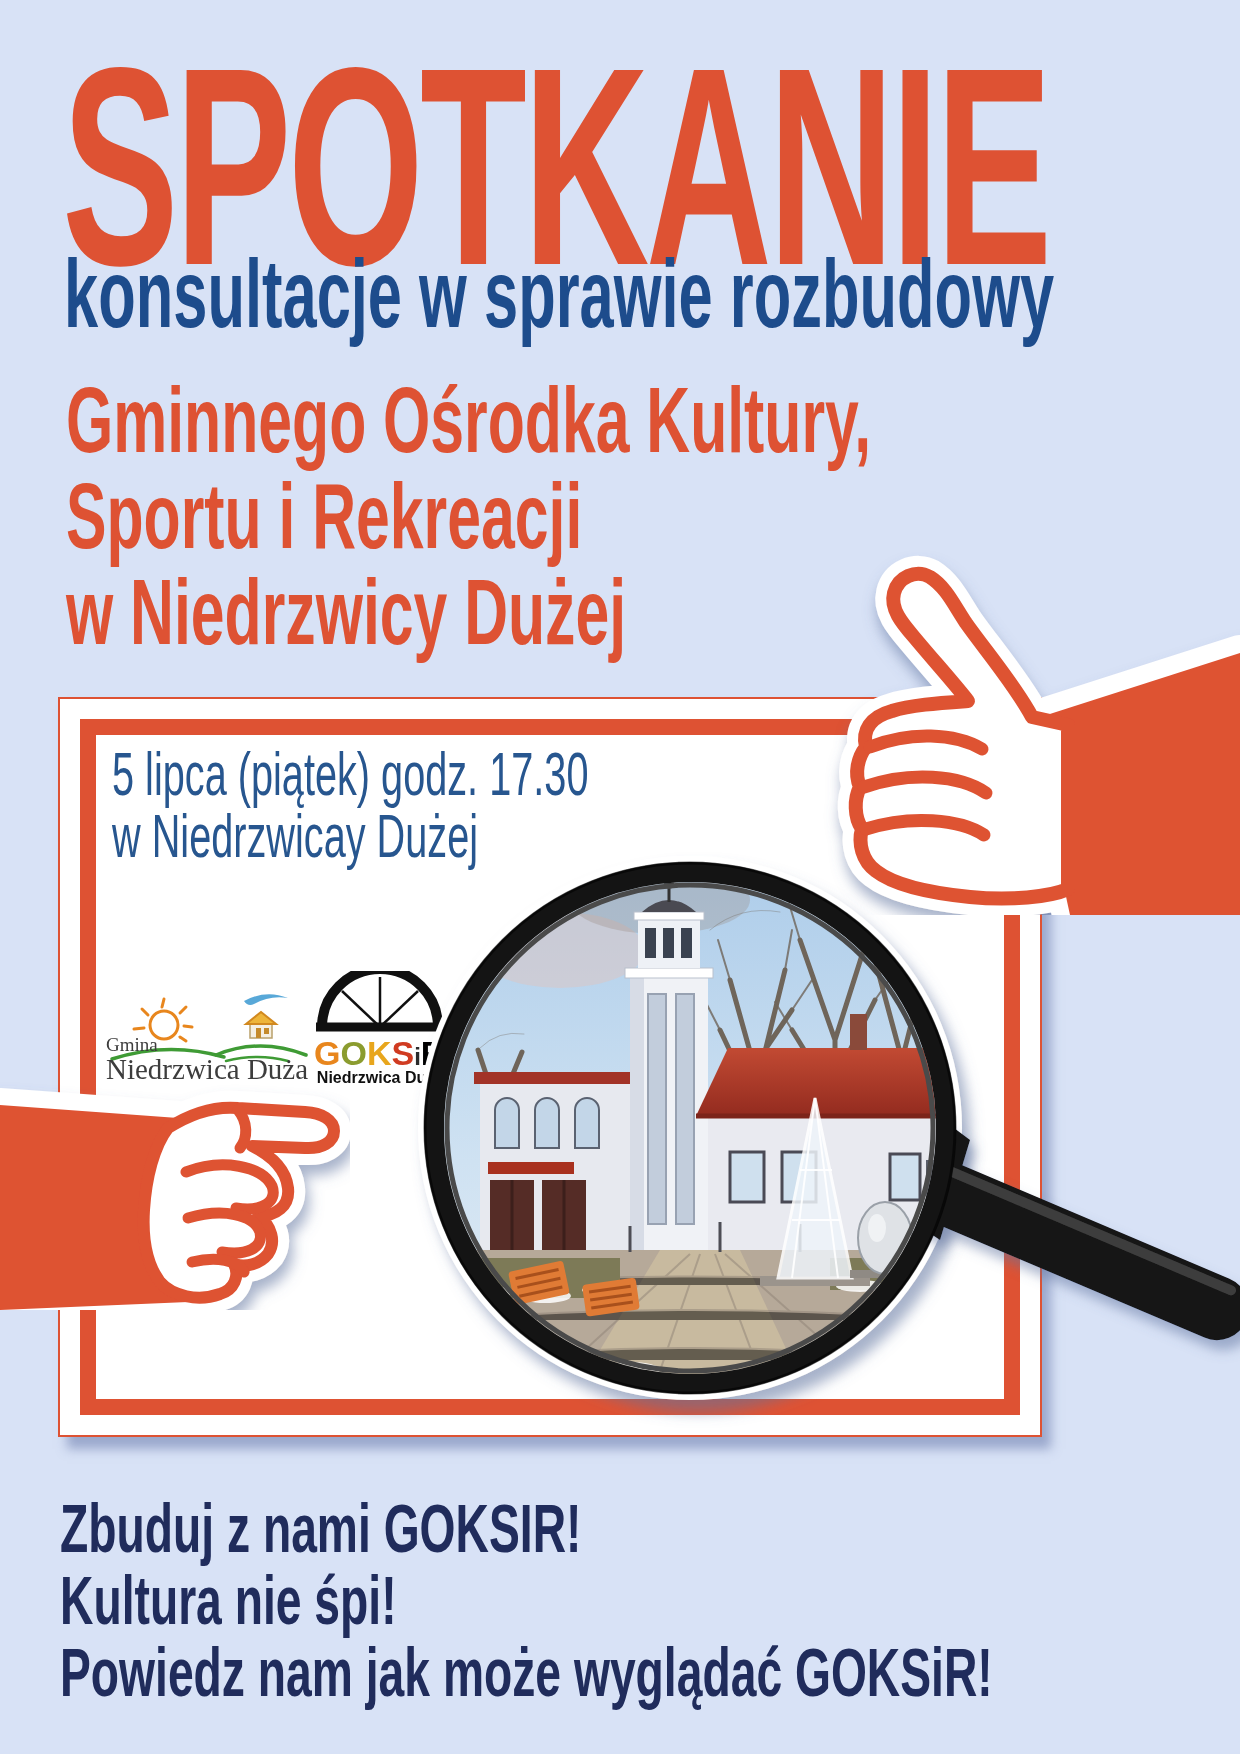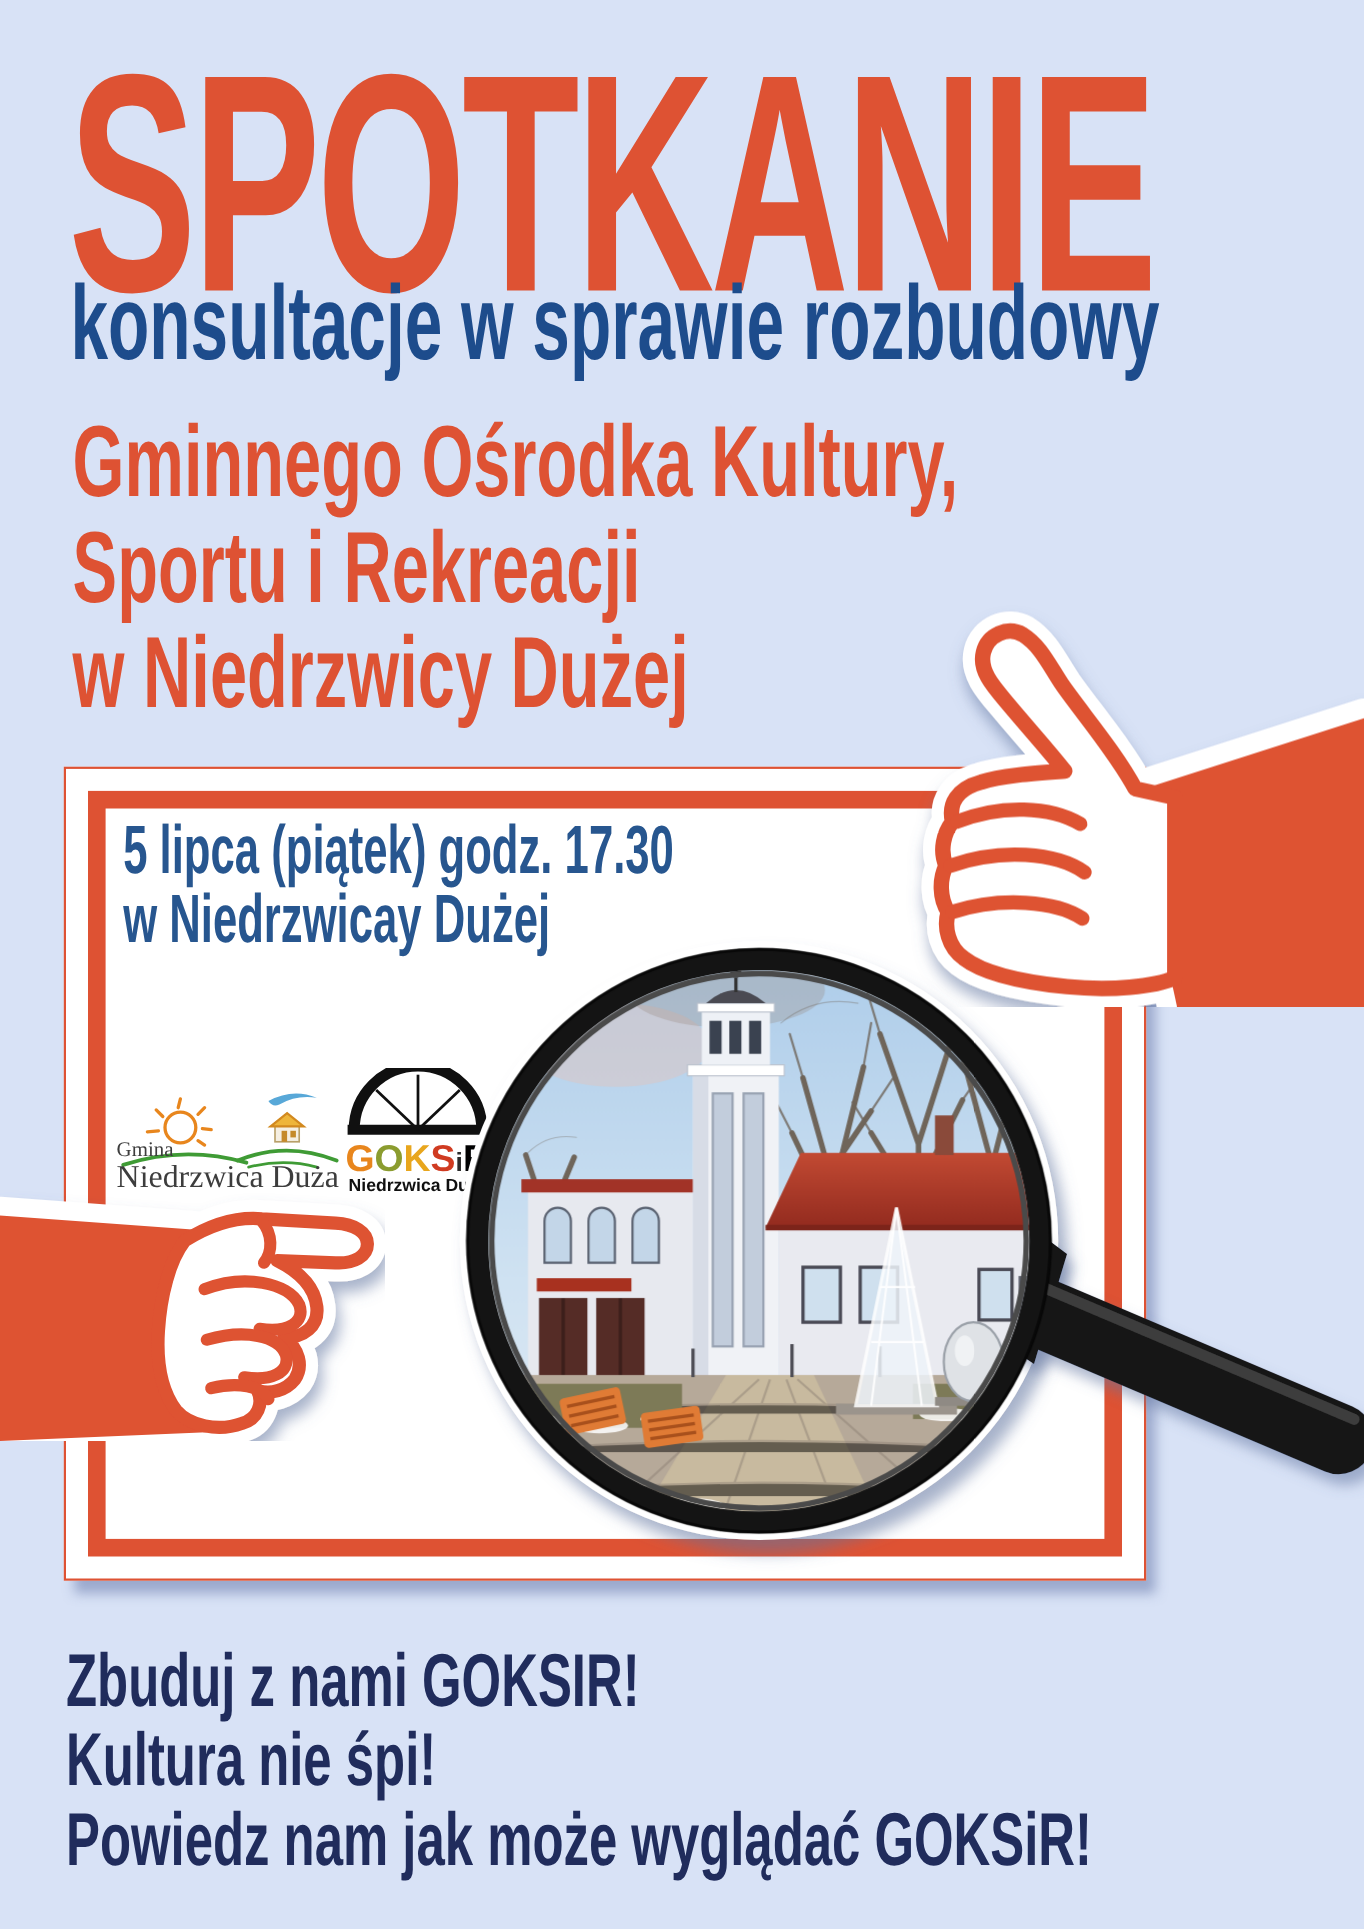--- a/index.html
+++ b/index.html
@@ -35,21 +35,21 @@
     background:#ffffff; border:2px solid #de5233;
     box-shadow:9px 12px 10px rgba(96,114,165,.5);
     z-index:2;
   }
   .inner-frame{
     position:absolute; inset:20px; border:16px solid #de5233;
     pointer-events:none;
   }
   .box-text{
     position:absolute; left:52px; top:44px;
-    font-size:62px; line-height:62px; font-weight:bold;
+    font-size:62px; line-height:62px; font-weight:normal;
     color:#27568f;
   }
   .box-text .cond{transform:scaleX(.64);}
   .logo-gmina{position:absolute; left:38px; top:286px;}
   .logo-goksir{position:absolute; left:240px; top:272px;}
 
   
   .magnifier{position:absolute; left:330px; top:780px; z-index:3;}
   .hand-thumbs{position:absolute; left:770px; top:525px; z-index:4;}
   .hand-point{position:absolute; left:0px; top:1010px; z-index:4;}

